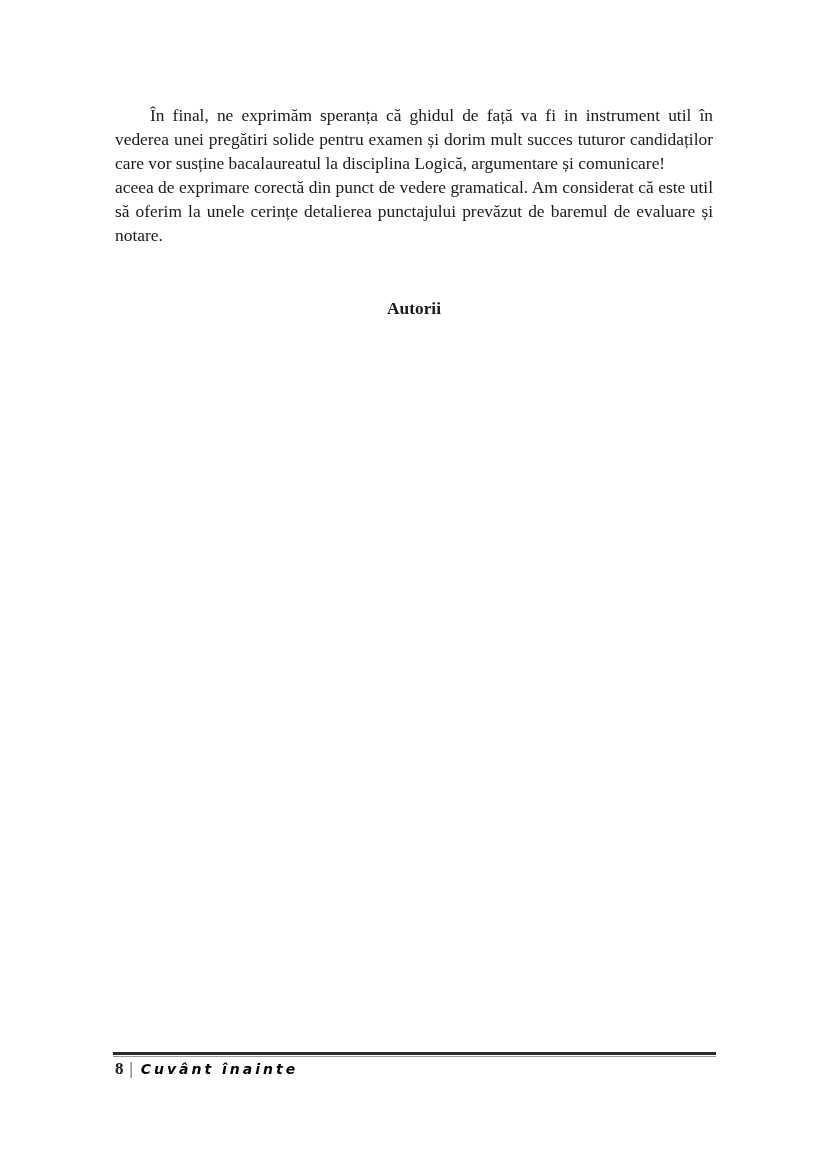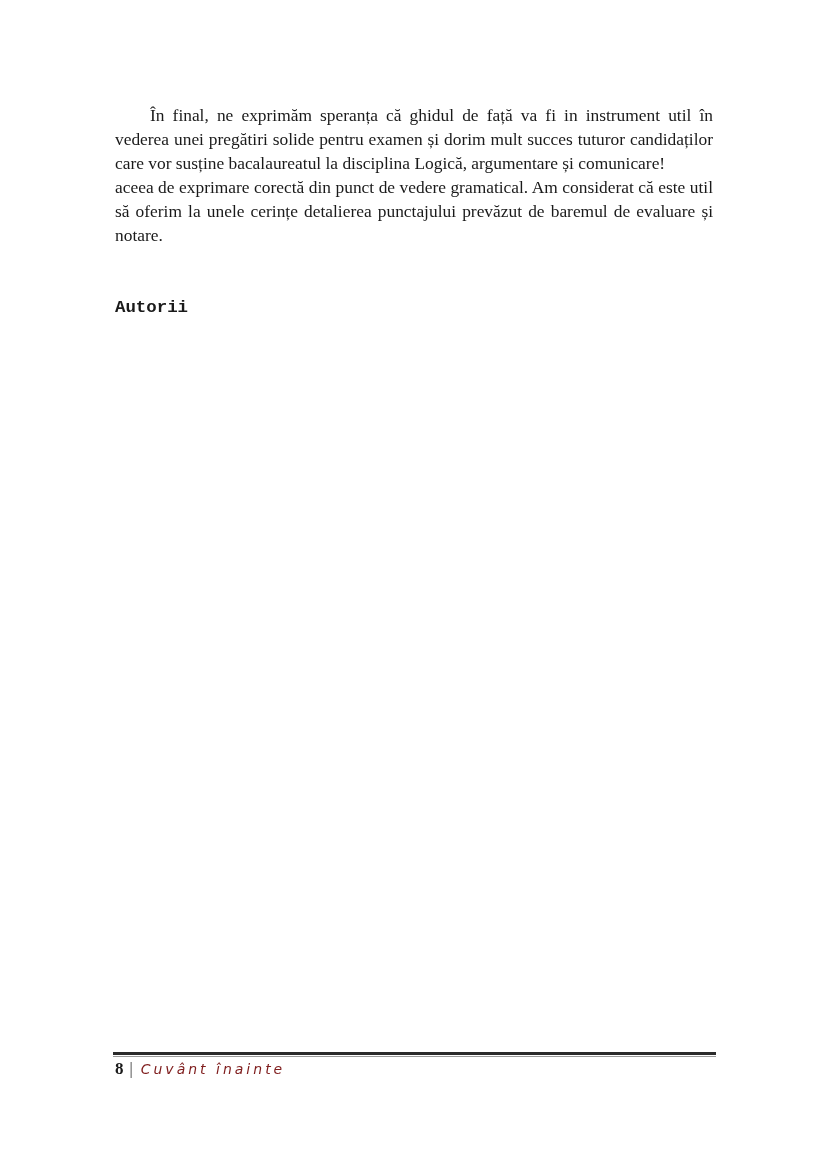--- a/index.html
+++ b/index.html
@@ -29,22 +29,22 @@
       margin: 0;
     }
     .para.indent {
       text-indent: 35px;
     }
     .signature {
       position: absolute;
       left: 115px;
       top: 296px;
       width: 598px;
-      text-align: left;
-      font-family: Liberation Mono, monospace;
+      text-align: center;
+      font-family: Liberation Serif, serif;
       font-weight: bold;
       font-size: 17.4px;
       line-height: 24px;
     }
     .footer-rule {
       position: absolute;
       left: 113px;
       top: 1052px;
       width: 603px;
       height: 3px;
@@ -73,21 +73,22 @@
     }
     .sep {
       margin: 0 8px 0 6px;
       color: #333;
     }
     .section-name {
       font-style: italic;
       letter-spacing: 3px;
       font-family: "DejaVu Sans", sans-serif;
       font-size: 14px;
-      color: #7f1d1d;
+      color: #000000;
+      font-weight: bold;
     }
   </style>
 </head>
 <body>
 
 <div class="page-body">
   <p class="para indent">În final, ne exprimăm speranța că ghidul de față va fi in instrument util în vederea unei pregătiri solide pentru examen și dorim mult succes tuturor candidaților care vor susține bacalaureatul la disciplina Logică, argumentare și comunicare!</p>
   <p class="para">aceea de exprimare corectă din punct de vedere gramatical. Am considerat că este util să oferim la unele cerințe detalierea punctajului prevăzut de baremul de evaluare și notare.</p>
 </div>
 

